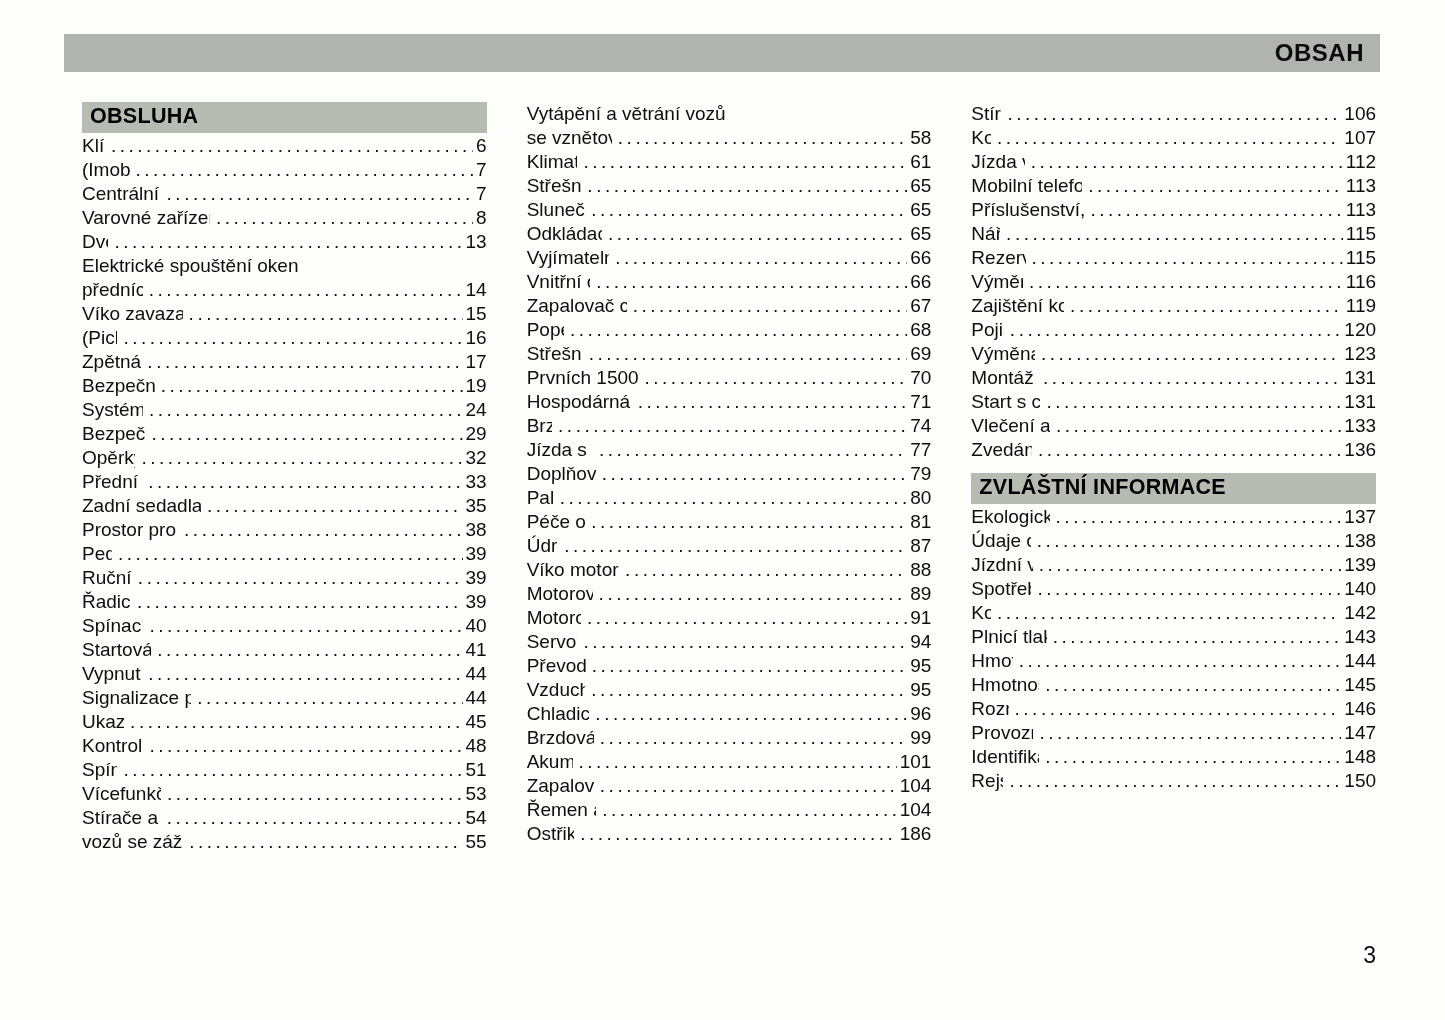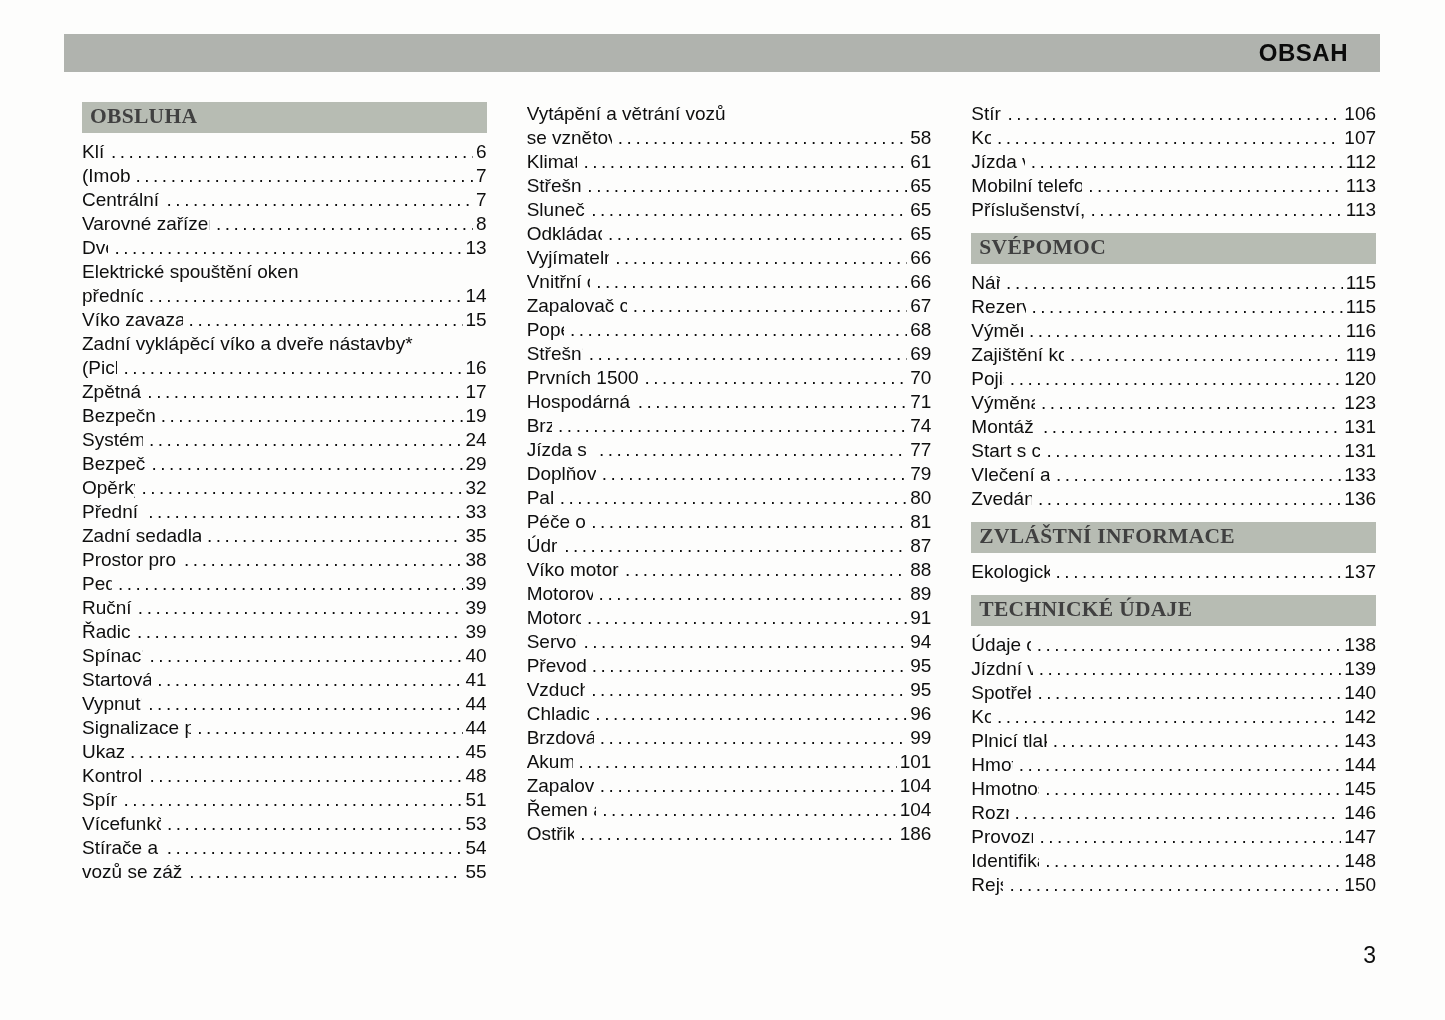--- a/index.html
+++ b/index.html
@@ -12,46 +12,45 @@
     overflow: hidden;
   }
   .top-banner {
     position: absolute;
     left: 64px; top: 34px;
     width: 1316px; height: 38px;
     background: #b0b3ae;
     display: flex;
     align-items: center;
     justify-content: flex-end;
-    padding-right: 32px;
+    padding-right: 16px;
   }
   .banner-title {
     font-weight: bold;
     font-size: 24px;
     letter-spacing: 0.5px;
     color: #0b0b0b;
   }
   .columns {
     position: absolute;
     left: 82px; top: 102px;
     width: 1294px;
     display: flex;
     gap: 40px;
     align-items: flex-start;
   }
   .toc-column { flex: 1 1 0; min-width: 0; }
   .section-header {
     background: #b7bcb3;
-    margin: 11px 0 7px 0;
+    margin: 11px 0 1px 0;
     padding: 2px 8px 4px 8px;
     font-weight: bold;
     font-size: 21.5px;
-    color: #404040;
+    color: #000000;
     letter-spacing: 0.3px;
-    font-family: Liberation Serif, serif;
   }
   .toc-column .section-header:first-child { margin-top: 0; }
   .toc-entry { font-size: 19px; line-height: 24px; }
   .entry-pre { white-space: nowrap; overflow: hidden; }
   .entry-line { display: flex; align-items: baseline; }
   .entry-title { white-space: nowrap; flex: 0 1 auto; overflow: hidden; }
   .leader {
     flex: 1 1 auto;
     min-width: 6px;
     overflow: hidden;
@@ -124,21 +123,20 @@
         </div>
       </div>
       <div class="toc-entry">
         <div class="entry-line">
           <span class="entry-title">Víko zavazadlového prostoru</span>
           <span class="leader"></span>
           <span class="entry-page">15</span>
         </div>
       </div>
       <div class="toc-entry">
-        <div class="entry-pre">Zadní vyklápěcí víko a dveře nástavby*</div>
         <div class="entry-line">
           <span class="entry-title">(Pickup)</span>
           <span class="leader"></span>
           <span class="entry-page">16</span>
         </div>
       </div>
       <div class="toc-entry">
         <div class="entry-line">
           <span class="entry-title">Zpětná zrcátka</span>
           <span class="leader"></span>
@@ -528,21 +526,20 @@
           <span class="entry-page">113</span>
         </div>
       </div>
       <div class="toc-entry">
         <div class="entry-line">
           <span class="entry-title">Příslušenství, úpravy a výměny dílů</span>
           <span class="leader"></span>
           <span class="entry-page">113</span>
         </div>
       </div>
-      <div class="section-header"><span class="section-header-label">SVÉPOMOC</span></div>
       <div class="toc-entry">
         <div class="entry-line">
           <span class="entry-title">Nářadí</span>
           <span class="leader"></span>
           <span class="entry-page">115</span>
         </div>
       </div>
       <div class="toc-entry">
         <div class="entry-line">
           <span class="entry-title">Rezervní kolo</span>
@@ -607,21 +604,20 @@
         </div>
       </div>
       <div class="section-header"><span class="section-header-label">ZVLÁŠTNÍ INFORMACE</span></div>
       <div class="toc-entry">
         <div class="entry-line">
           <span class="entry-title">Ekologické parametry</span>
           <span class="leader"></span>
           <span class="entry-page">137</span>
         </div>
       </div>
-      <div class="section-header"><span class="section-header-label">TECHNICKÉ ÚDAJE</span></div>
       <div class="toc-entry">
         <div class="entry-line">
           <span class="entry-title">Údaje o motoru</span>
           <span class="leader"></span>
           <span class="entry-page">138</span>
         </div>
       </div>
       <div class="toc-entry">
         <div class="entry-line">
           <span class="entry-title">Jízdní vlastnosti</span>

